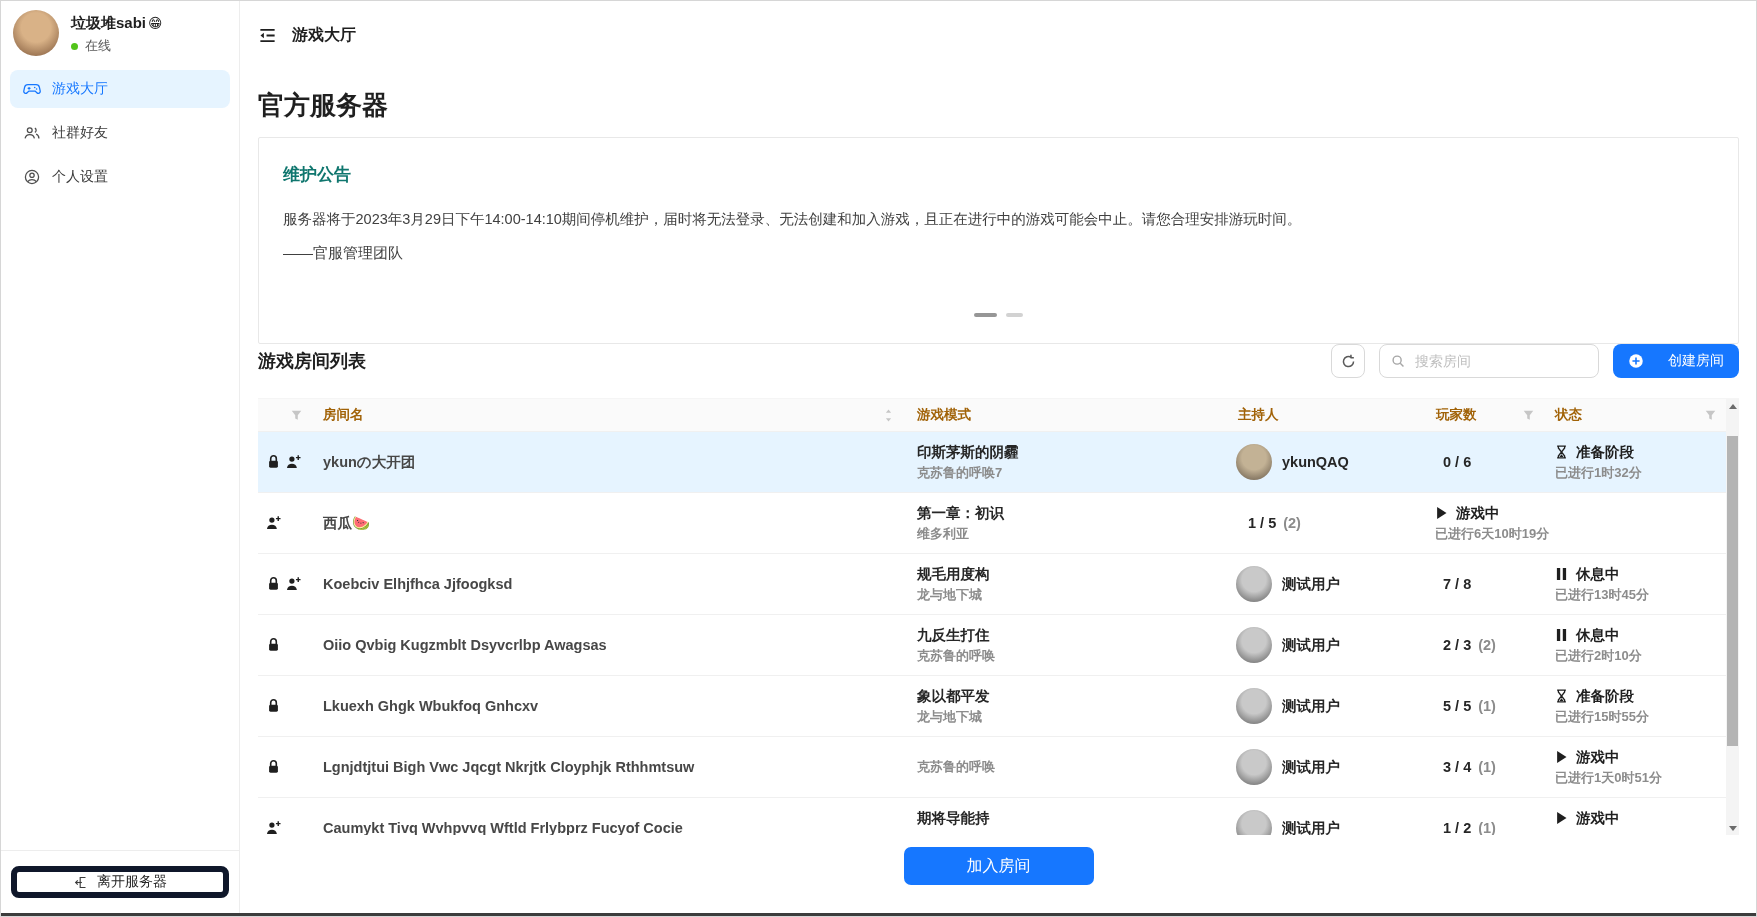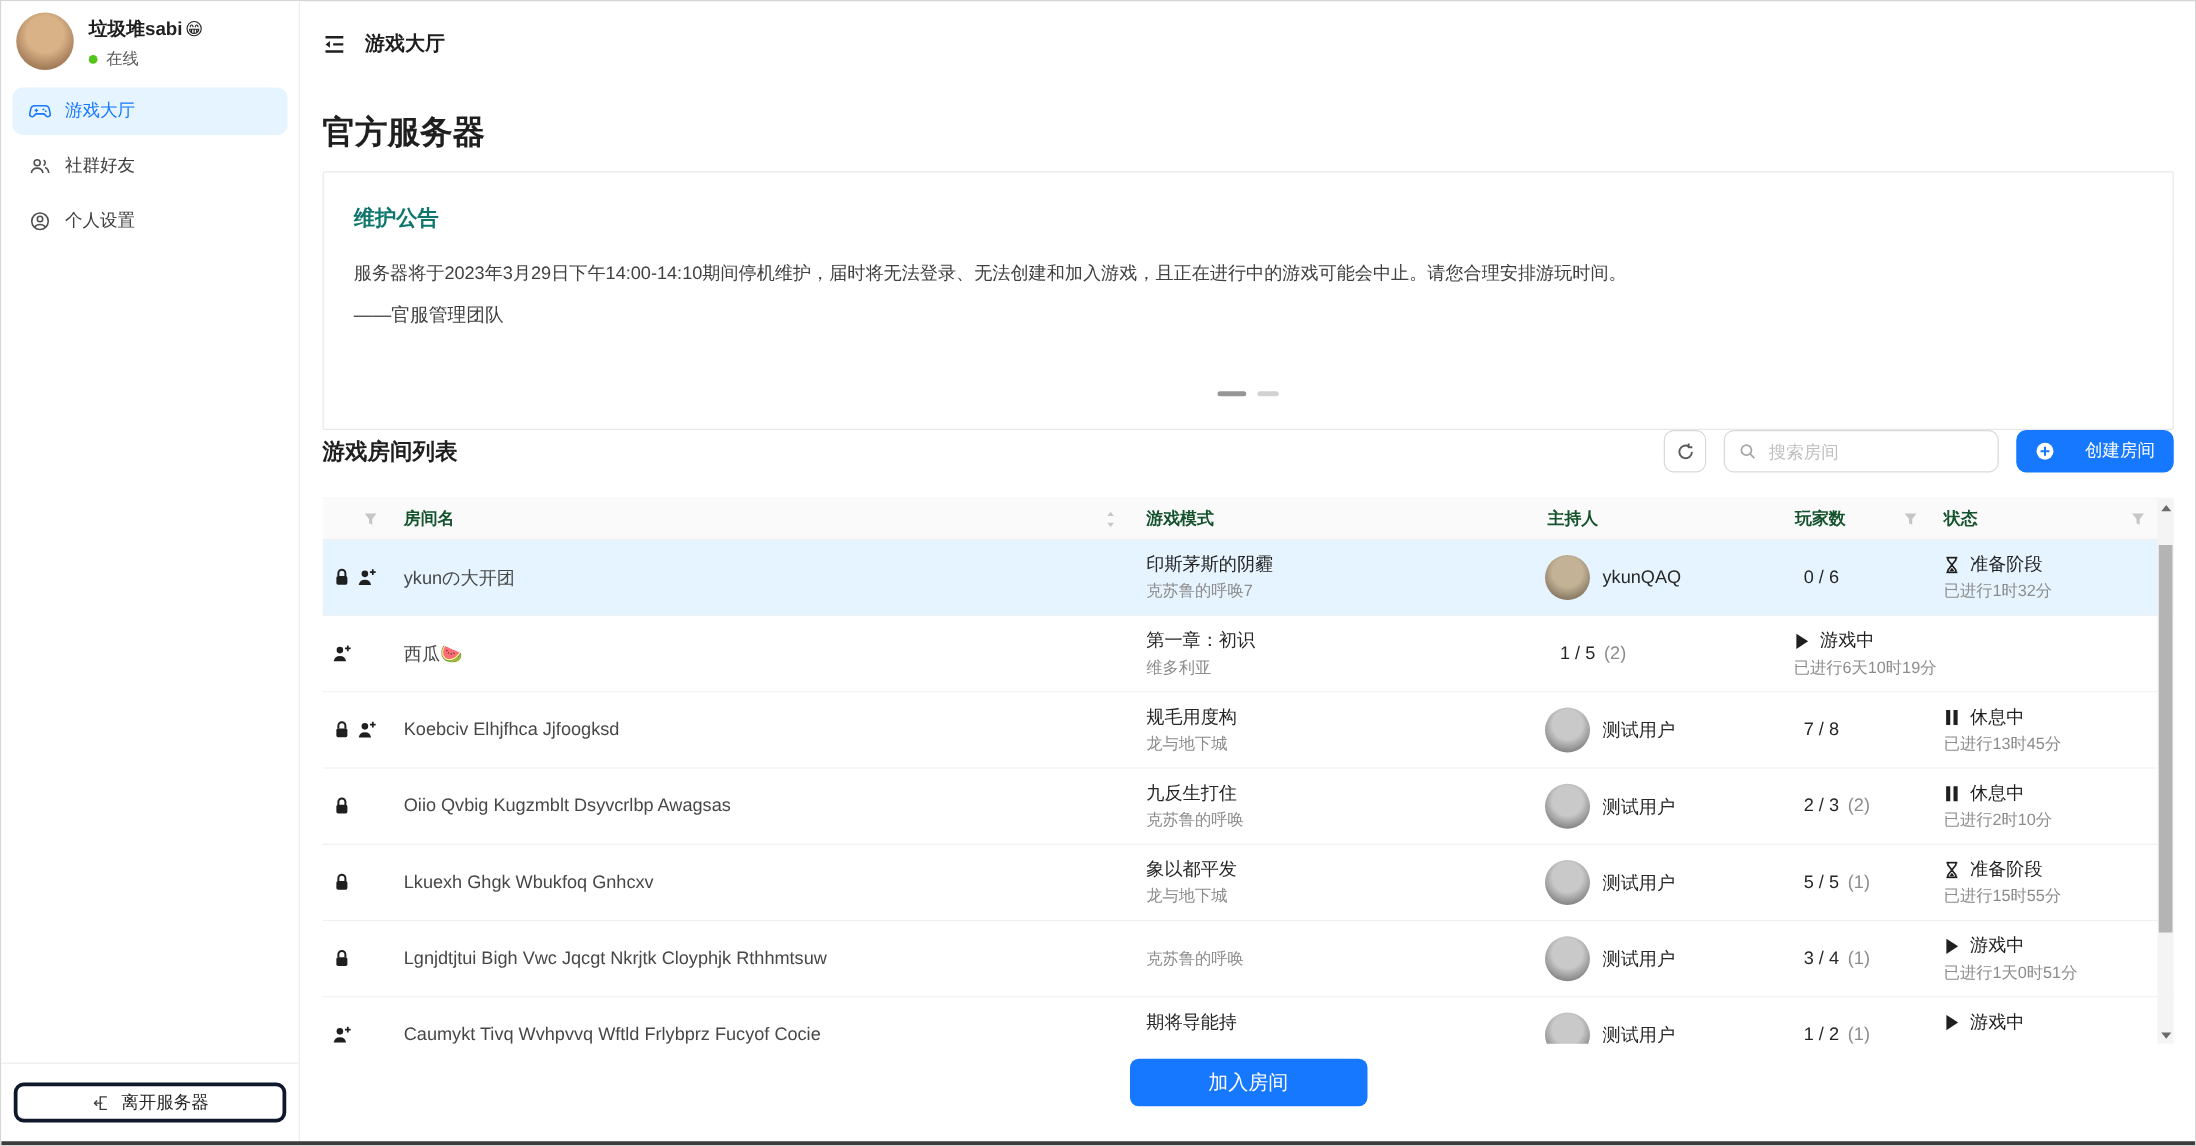--- a/index.html
+++ b/index.html
@@ -20,21 +20,21 @@
   .ustatus { display:flex; align-items:center; gap:7px; margin-top:4px; font-size:13px; color:#595959; }
   .dot { width:7px; height:7px; border-radius:50%; background:#52c41a; }
   .side-nav { padding:8px 9px; }
   .nav-item { display:flex; align-items:center; gap:11px; height:38px; padding:0 13px;
               border-radius:8px; margin-bottom:6px; font-size:14px; color:#3c3c3c; cursor:pointer; }
   .nav-item .nav-icon { width:18px; height:18px; color:#4f4f4f; display:inline-flex; }
   .nav-item .nav-icon svg { width:18px; height:18px; }
   .nav-item.active { background:#e6f4ff; color:#1677ff; }
   .nav-item.active .nav-icon { color:#1677ff; }
   .side-bottom { margin-top:auto; border-top:1px solid #ededed; padding:15px 10px; }
-  .leave-btn { width:100%; height:32px; background:#fff; border:3px solid #0f172a; border-radius:8px;
+  .leave-btn { width:100%; height:32px; background:#fff; border:6px solid #0f172a; border-radius:8px;
                display:flex; align-items:center; justify-content:center; gap:9px; font-size:14px;
                color:#262626; cursor:pointer; font-family:Liberation Sans, sans-serif; }
   .leave-btn svg { width:15px; height:15px; }
 
   
   .main { margin-left:239px; height:100%; padding:0 17px 0 18px; position:relative; }
   .topbar { display:flex; align-items:center; gap:15px; padding-top:22px; height:46px; }
   .fold { width:19px; height:19px; display:inline-flex; cursor:pointer; }
   .topbar-title { font-size:16px; font-weight:700; color:#1f1f1f; }
   .h1 { margin:42px 0 0; font-size:26px; line-height:32px; font-weight:700; color:#1f1f1f; }
@@ -64,30 +64,30 @@
   .create-btn { height:34px; padding:0 15px; background:#1677ff; border:none; border-radius:8px;
                 color:#fff; font-size:14px; display:flex; align-items:center; gap:24px; cursor:pointer;
                 font-family:inherit; }
   .create-btn svg { width:16px; height:16px; }
 
   
   .rtable { margin-top:20px; height:437px; position:relative; overflow:hidden;
             border-top:1px solid #f5f5f5; }
   .grid-cols { display:grid; grid-template-columns:53px 592px 325px 195px 120px 1fr; padding-right:14px; }
   .thead { height:33px; background:#fafafa; border-bottom:1px solid #f0f0f0; align-items:center;
-           font-size:13.5px; font-weight:700; color:#14532d; }
+           font-size:13.5px; font-weight:700; color:#a16207; }
   .th { display:flex; align-items:center; height:100%; }
   .th .funnel { margin-left:auto; padding-right:9px; display:inline-flex; cursor:pointer; }
   .funnel svg { width:11px; height:11px; }
   .sorter { margin-left:auto; padding-right:10px; display:inline-flex; cursor:pointer; }
   .sorter svg { width:9px; height:15px; }
   .th-flags { padding-left:8px; } .th-name { padding-left:12px; } .th-mode { padding-left:14px; }
   .th-host { padding-left:10px; } .th-players { padding-left:13px; } .th-status { padding-left:12px; }
 
-  .t-row { height:61px; border-bottom:1px solid #f0f0f0; background:#fff; cursor:pointer; }
+  .t-row { height:61px; border-bottom:1px solid #f0f0f0; background:#fff; cursor:pointer;font-weight:bold; }
   .t-row.selected { background:#e6f4ff; }
   .c-flags { display:flex; align-items:center; gap:5px; padding-left:8px; }
   .c-flags svg { width:15px; height:16px; }
   .c-name { display:flex; align-items:center; padding-left:12px; font-size:14.5px; color:#474747;
             white-space:nowrap; overflow:hidden; }
   .two-line { display:flex; flex-direction:column; justify-content:center; }
   .c-mode { padding-left:14px; } .c-status { padding-left:12px; }
   .line1 { font-size:14.5px; color:#262626; line-height:21px; white-space:nowrap; }
   .line2 { font-size:13px; color:#8c8c8c; line-height:20px; height:20px; white-space:nowrap; }
   .status-line { display:flex; align-items:center; gap:8px; font-size:14.5px; color:#1f1f1f; line-height:21px; }

